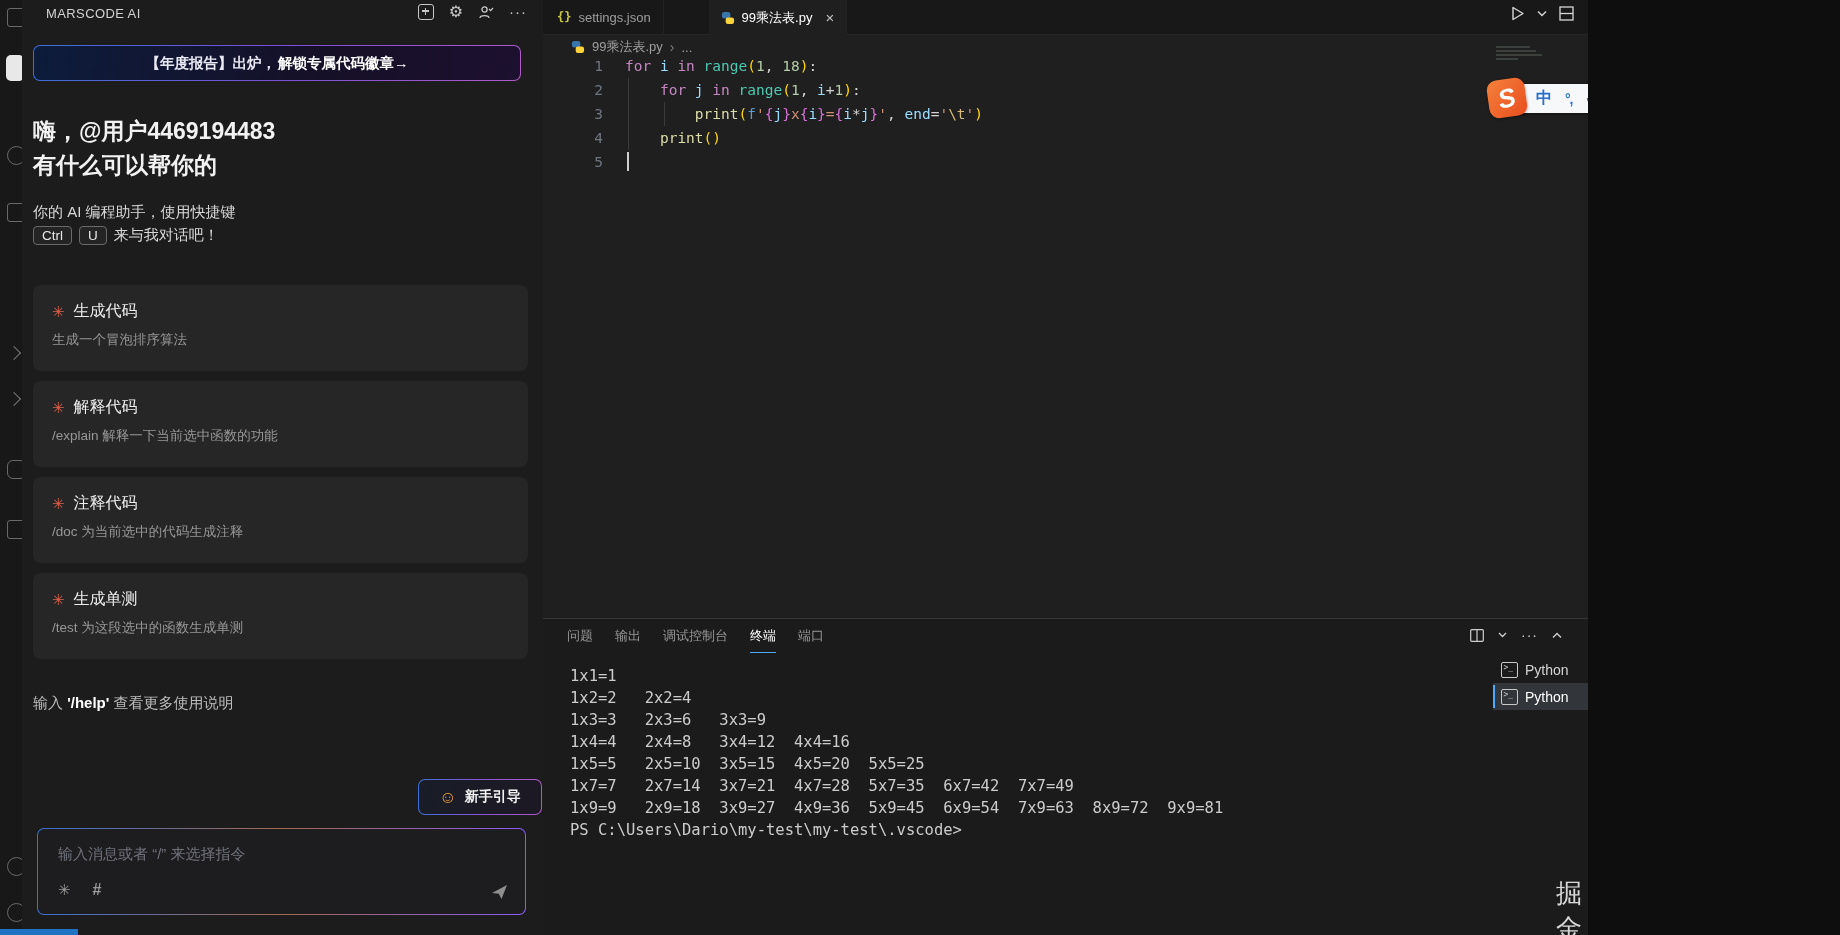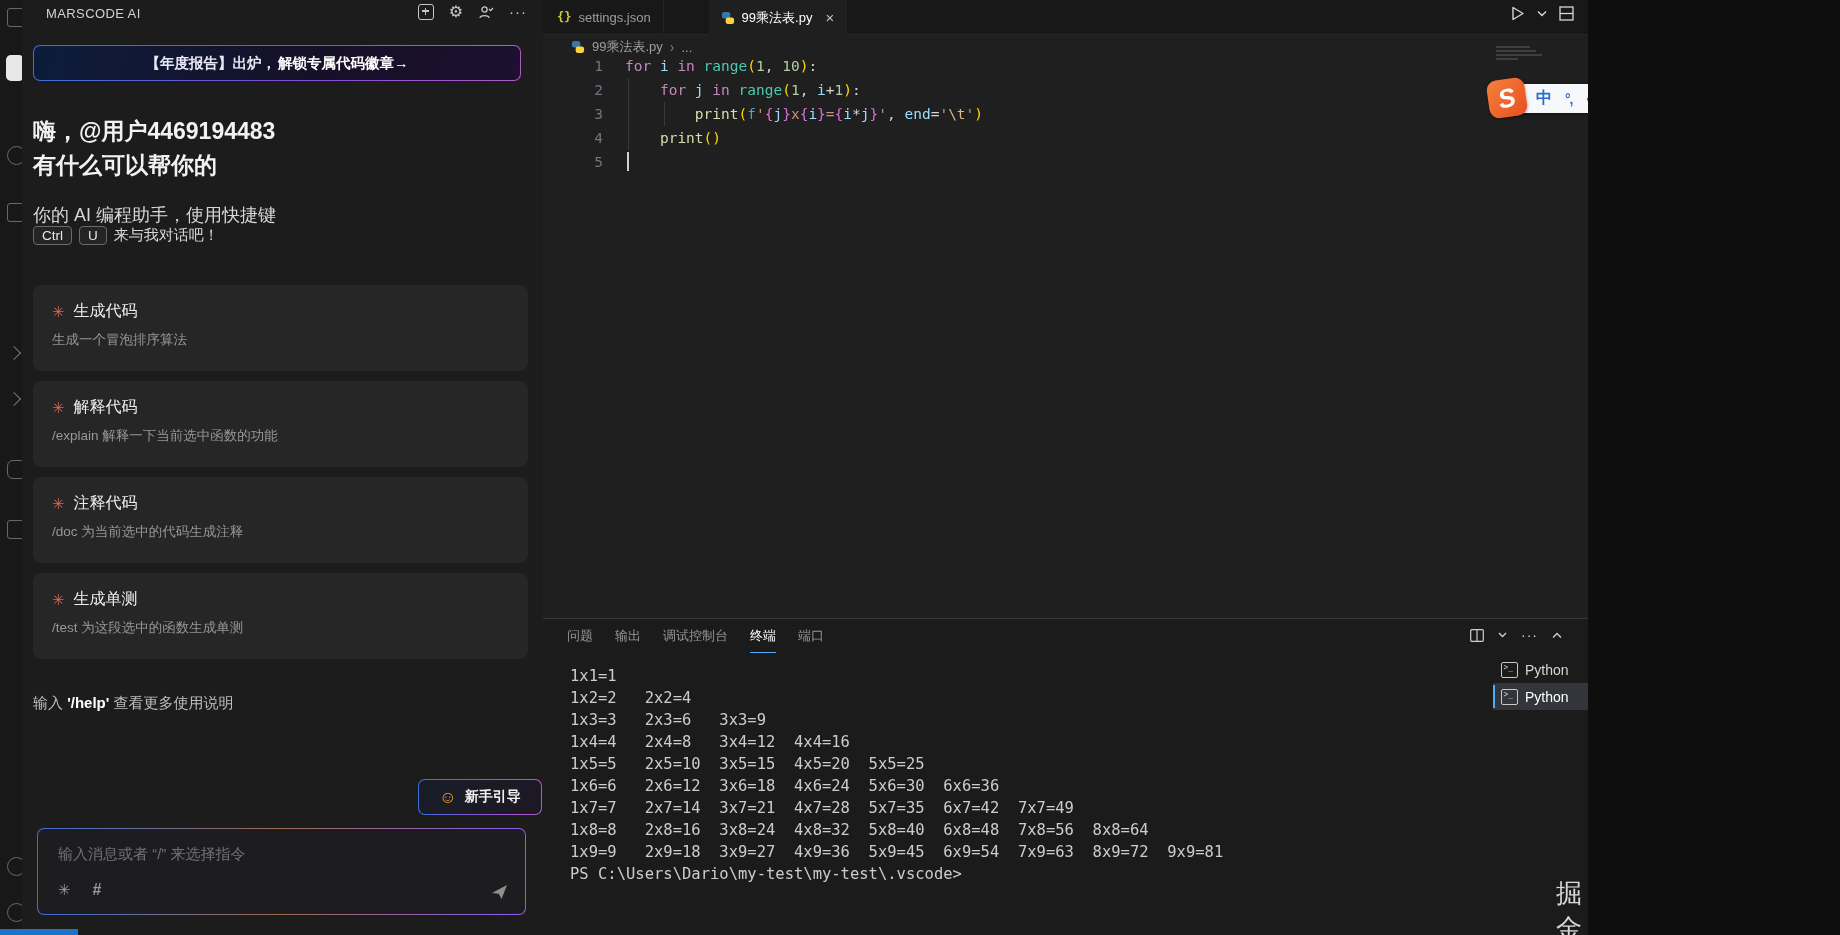--- a/index.html
+++ b/index.html
@@ -26,21 +26,21 @@
 
   .banner{position:absolute;left:11px;top:45px;width:486px;height:34px;border-radius:7px;
     border:1px solid transparent;
     background:linear-gradient(100deg,#0d1c3c,#161027 60%,#1d1030) padding-box,
                linear-gradient(90deg,#3e6fd6,#7a4fd8,#b05ac8) border-box;
     display:flex;align-items:center;justify-content:center;gap:2px;font-size:14.5px;}
   .banner .bn-n{color:#e9e9f4;font-weight:600;}
   .banner .bn-b{color:#fff;font-weight:800;font-family:Liberation Serif, serif;}
 
   .greet{position:absolute;left:11px;top:114px;font-size:23px;font-weight:bold;color:#f2f2f2;line-height:34px;}
-  .subtl{position:absolute;left:11px;top:203px;font-size:18px;color:#d8d8d8;text-align:center;}
+  .subtl{position:absolute;left:11px;top:203px;font-size:15px;color:#d8d8d8;text-align:center;}
   .kbdrow{position:absolute;left:11px;top:226px;font-size:15px;color:#d8d8d8;display:flex;align-items:center;gap:7px;}
   .kbd{display:inline-block;border:1px solid #6a6a6a;border-radius:4px;background:#242424;padding:1px 8px;
        font-size:13.5px;color:#e8e8e8;}
 
   .cards{position:absolute;left:11px;top:285px;width:495px;}
   .card{height:86px;background:#262626;border-radius:8px;margin-bottom:10px;position:relative;}
   .card-title{position:absolute;left:19px;top:16px;display:flex;align-items:center;gap:9px;}
   .spark{color:#e0614d;font-size:15px;}
   .ct{font-size:16px;font-weight:normal;color:#efefef;}
   .card-desc{position:absolute;left:19px;top:46px;font-size:13.5px;color:#979797;}
@@ -272,21 +272,21 @@
             <rect x="1" y="1" width="9" height="7" rx="2.5" fill="#3876ab"></rect>
             <rect x="5" y="7" width="9" height="7" rx="2.5" fill="#ffd43b"></rect>
           </svg>
       </span>
       <span>99乘法表.py</span>
       <span class="bc-sep">›</span>
       <span>...</span>
     </div>
 
     <div class="code">
-        <div class="code-line"><span class="ln">1</span><span class="lc"><span class="tk-kw">for </span><span class="tk-var">i </span><span class="tk-kw">in </span><span class="tk-cls">range</span><span class="tk-par">(</span><span class="tk-num">1</span><span class="tk-d">, </span><span class="tk-num">10</span><span class="tk-par">)</span><span class="tk-d">:</span></span></div>
+        <div class="code-line"><span class="ln">1</span><span class="lc"><span class="tk-kw">for </span><span class="tk-var">i </span><span class="tk-kw">in </span><span class="tk-cls">range</span><span class="tk-par">(</span><span class="tk-num">1</span><span class="tk-d">, </span><span class="tk-num">18</span><span class="tk-par">)</span><span class="tk-d">:</span></span></div>
         <div class="code-line"><span class="ln">2</span><span class="lc"><span class="tk-d">    </span><span class="tk-kw">for </span><span class="tk-var">j </span><span class="tk-kw">in </span><span class="tk-cls">range</span><span class="tk-par">(</span><span class="tk-num">1</span><span class="tk-d">, </span><span class="tk-var">i</span><span class="tk-d">+</span><span class="tk-num">1</span><span class="tk-par">)</span><span class="tk-d">:</span></span></div>
         <div class="code-line"><span class="ln">3</span><span class="lc"><span class="tk-d">        </span><span class="tk-fn">print</span><span class="tk-par">(</span><span class="tk-fpre">f</span><span class="tk-str">'</span><span class="tk-brc">{</span><span class="tk-var">j</span><span class="tk-brc">}</span><span class="tk-str">x</span><span class="tk-brc">{</span><span class="tk-var">i</span><span class="tk-brc">}</span><span class="tk-str">=</span><span class="tk-brc">{</span><span class="tk-var">i</span><span class="tk-d">*</span><span class="tk-var">j</span><span class="tk-brc">}</span><span class="tk-str">'</span><span class="tk-d">, </span><span class="tk-arg">end</span><span class="tk-d">=</span><span class="tk-str">'</span><span class="tk-esc">\t</span><span class="tk-str">'</span><span class="tk-par">)</span></span></div>
         <div class="code-line"><span class="ln">4</span><span class="lc"><span class="tk-d">    </span><span class="tk-fn">print</span><span class="tk-par">(</span><span class="tk-par">)</span></span></div>
         <div class="code-line"><span class="ln">5</span><span class="lc"></span></div>
       </div>
     <div class="guide1"></div>
     <div class="guide2"></div>
     <div class="cursor"></div>
 
     <div class="minimap">
@@ -368,23 +368,21 @@
           </svg>
       </span>
     </div>
 
     <div class="term">
         <div class="tline"><span class="tt-d">1x1=1</span></div>
         <div class="tline"><span class="tt-d">1x2=2   2x2=4</span></div>
         <div class="tline"><span class="tt-d">1x3=3   2x3=6   3x3=9</span></div>
         <div class="tline"><span class="tt-d">1x4=4   2x4=8   3x4=12  4x4=16</span></div>
         <div class="tline"><span class="tt-d">1x5=5   2x5=10  3x5=15  4x5=20  5x5=25</span></div>
-        <div class="tline"><span class="tt-d">1x6=6   2x6=12  3x6=18  4x6=24  5x6=30  6x6=36</span></div>
         <div class="tline"><span class="tt-d">1x7=7   2x7=14  3x7=21  4x7=28  5x7=35  6x7=42  7x7=49</span></div>
-        <div class="tline"><span class="tt-d">1x8=8   2x8=16  3x8=24  4x8=32  5x8=40  6x8=48  7x8=56  8x8=64</span></div>
         <div class="tline"><span class="tt-d">1x9=9   2x9=18  3x9=27  4x9=36  5x9=45  6x9=54  7x9=63  8x9=72  9x9=81</span></div>
         <div class="tline"><span class="tt-d">PS C:\Users\Dario\my-test\my-test\.vscode&gt;</span></div>
       </div>
     <div class="sessions">
         <div class="sess">
           <span class="term-ic"></span>
           <span>Python</span>
         </div>
         <div class="sess sel">
           <span class="term-ic"></span>

